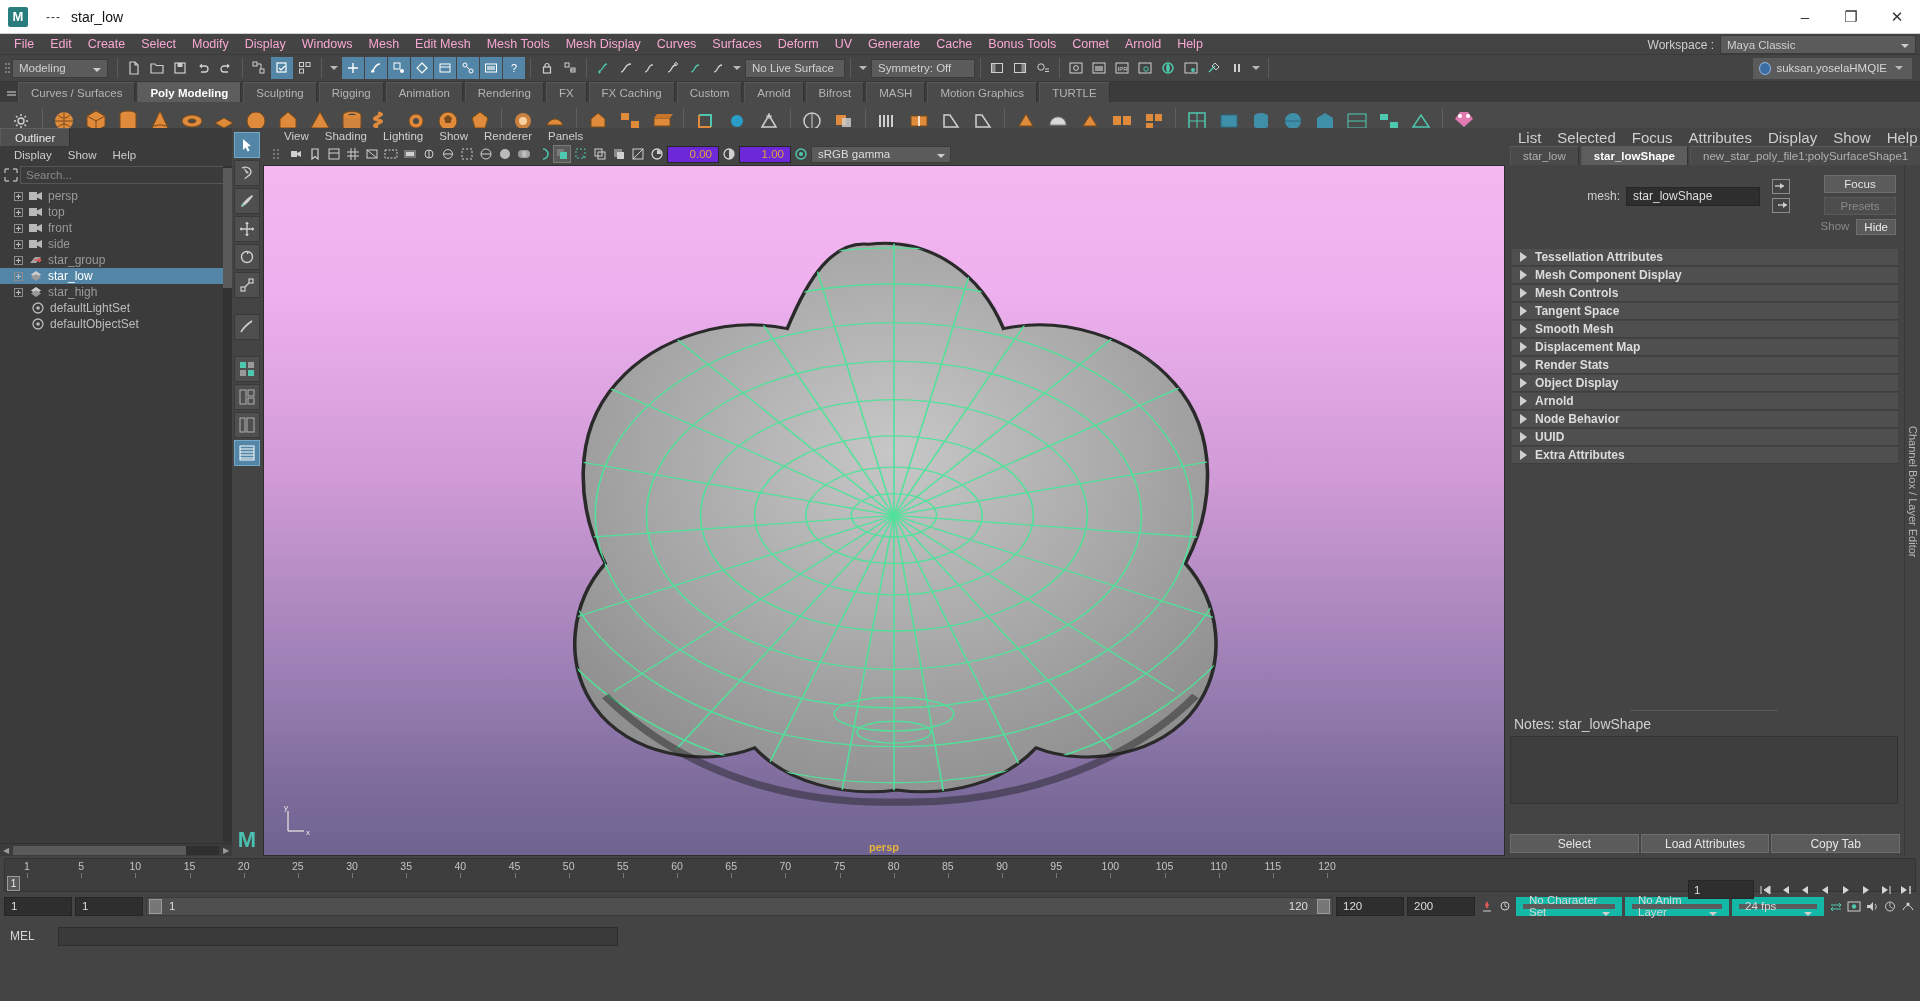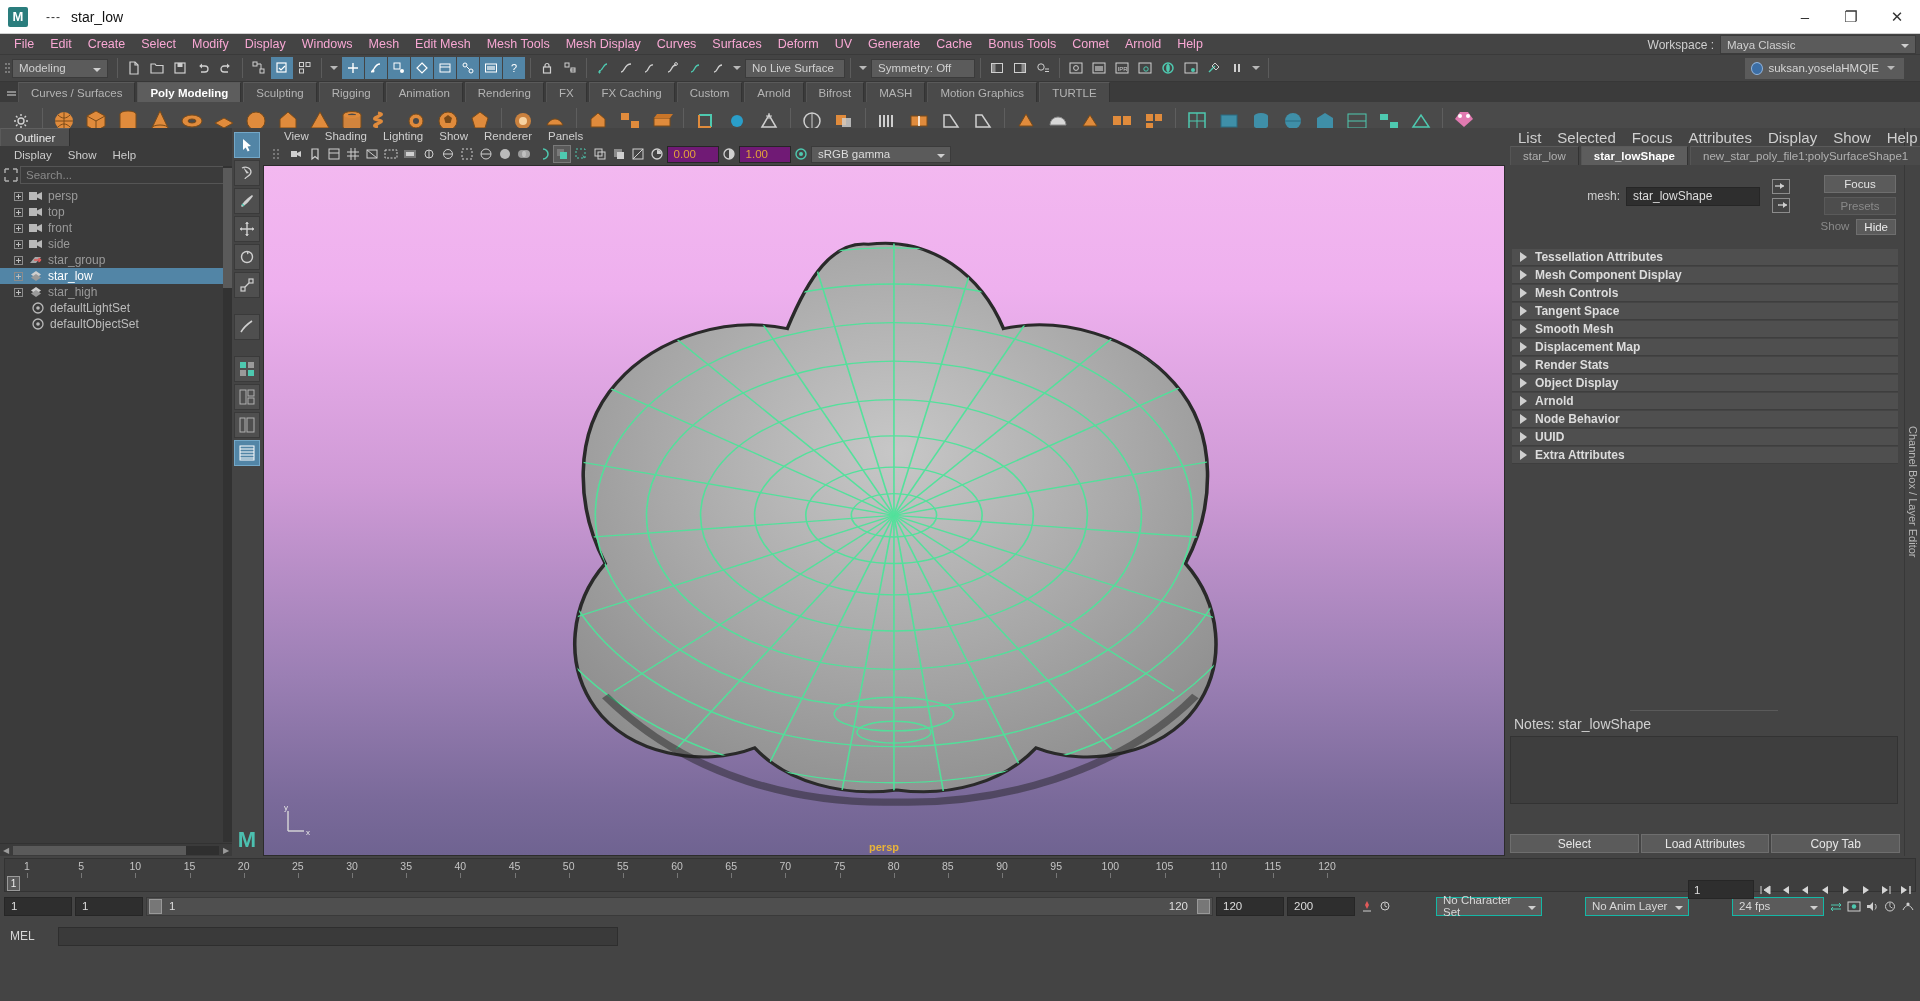--- a/index.html
+++ b/index.html
@@ -74,21 +74,21 @@
     height: 19px; background: #5b5b5b; border: 1px solid #3b3b3b;
     font-size: 11.5px; color: #d0d0d0; display: flex; align-items: center;
     padding: 0 6px;
   }
   .smalltri {
     width: 0; height: 0; border-left: 4px solid transparent;
     border-right: 4px solid transparent; border-top: 4px solid #b8b8b8;
     margin: 0 3px;
   }
   .userchip {
-    margin-left: auto; margin-right: 16px; height: 21px; background: #5b5b5b;
+    margin-left: auto; margin-right: 8px; height: 21px; background: #5b5b5b;
     display: flex; align-items: center; padding: 0 6px; gap: 5px;
     font-size: 11.5px; color: #d6d6d6;
   }
   .userdot { width: 12px; height: 13px; border-radius: 50%; background: #3c6ea5; border: 1px solid #90b4dd; }
   .ws-area {
     position: absolute; right: 0; top: 34px; width: 400px; height: 48px;
     display: flex; flex-direction: column; align-items: flex-end;
     padding-right: 4px; pointer-events: none;
   }
   .ws-row { display: flex; align-items: center; gap: 6px; height: 21px; pointer-events: auto; }
@@ -197,23 +197,23 @@
   .viewwrap { flex: 1; display: flex; flex-direction: column; background: #444; min-width: 0; }
   .view-menubar { height: 16px; display: flex; align-items: center; padding-left: 14px; gap: 0; font-size: 11.5px; background: #444; }
   .view-menubar span { padding: 0 8px; color: #cfcfcf; }
   .view-tools {
     height: 20px; background: #444; display: flex; align-items: center; gap: 1px;
     padding-left: 6px;
   }
   .vt { width: 18px; height: 18px; display: flex; align-items: center; justify-content: center; flex:none; }
   .vt.sel { background: #5a5a5a; border: 1px solid #7a7a7a; }
   .numfield {
-    height: 17px; min-width: 52px; background: #701a75; color: #e2a33a;
+    height: 17px; min-width: 52px; background: #6d28d9; color: #e2a33a;
     font-size: 11.5px; display: flex; align-items: center; justify-content: flex-end;
-    padding-right: 22px; border: 1px solid #262626;
+    padding-right: 6px; border: 1px solid #262626;
   }
   .gammabox {
     height: 17px; width: 140px; background: #5b5b5b; color: #dcdcdc; font-size: 11.5px;
     display: flex; align-items: center; padding-left: 6px; border: 1px solid #3b3b3b;
     position: relative;
   }
   .gammabox:after {
     content: ""; position: absolute; right: 5px; top: 7px;
     border-left: 4px solid transparent; border-right: 4px solid transparent;
     border-top: 4px solid #cfcfcf;
@@ -310,23 +310,23 @@
   .rb-slider {
     flex: 1; height: 19px; background: #4f4f4f; position: relative; border: 1px solid #3a3a3a;
     display: flex; align-items: center;
   }
   .rb-handle { width: 13px; height: 15px; background: #777; border: 1px solid #999; margin-left: 2px; }
   .rb-handle.r { position: absolute; right: 2px; }
   .rb-lbl { position: absolute; font-size: 11.5px; color: #ddd; }
   .playbtns { display: flex; align-items: center; gap: 1px; }
   .pbtn { width: 17px; height: 19px; display:flex; align-items:center; justify-content:center; color:#d5d5d5; font-size: 9px; }
   .combo-sm {
-    height: 19px; background: #5b5b5b; border: 1px solid #14b8a6; color: #d8d8d8;
+    height: 19px; background: #5b5b5b; border: 7px solid #14b8a6; color: #d8d8d8;
     font-size: 11.5px; display: flex; align-items: center; padding-left: 6px;
-    position: relative; padding-right: 16px; margin-left: 40px;
+    position: relative; padding-right: 16px;
   }
   .combo-sm:after {
     content: ""; position: absolute; right: 5px; top: 8px;
     border-left: 4px solid transparent; border-right: 4px solid transparent;
     border-top: 4px solid #cfcfcf;
   }
   .cmdline { height: 24px; margin: 6px 4px 0 4px; display: flex; align-items: center; gap: 4px; }
   .mel-label { width: 50px; font-size: 12px; color: #d6d6d6; padding-left: 6px; }
   .cmd-input { width: 560px; height: 19px; background: #3a3a3a; border: 1px solid #2e2e2e; }
   .helpline { height: 18px; }

